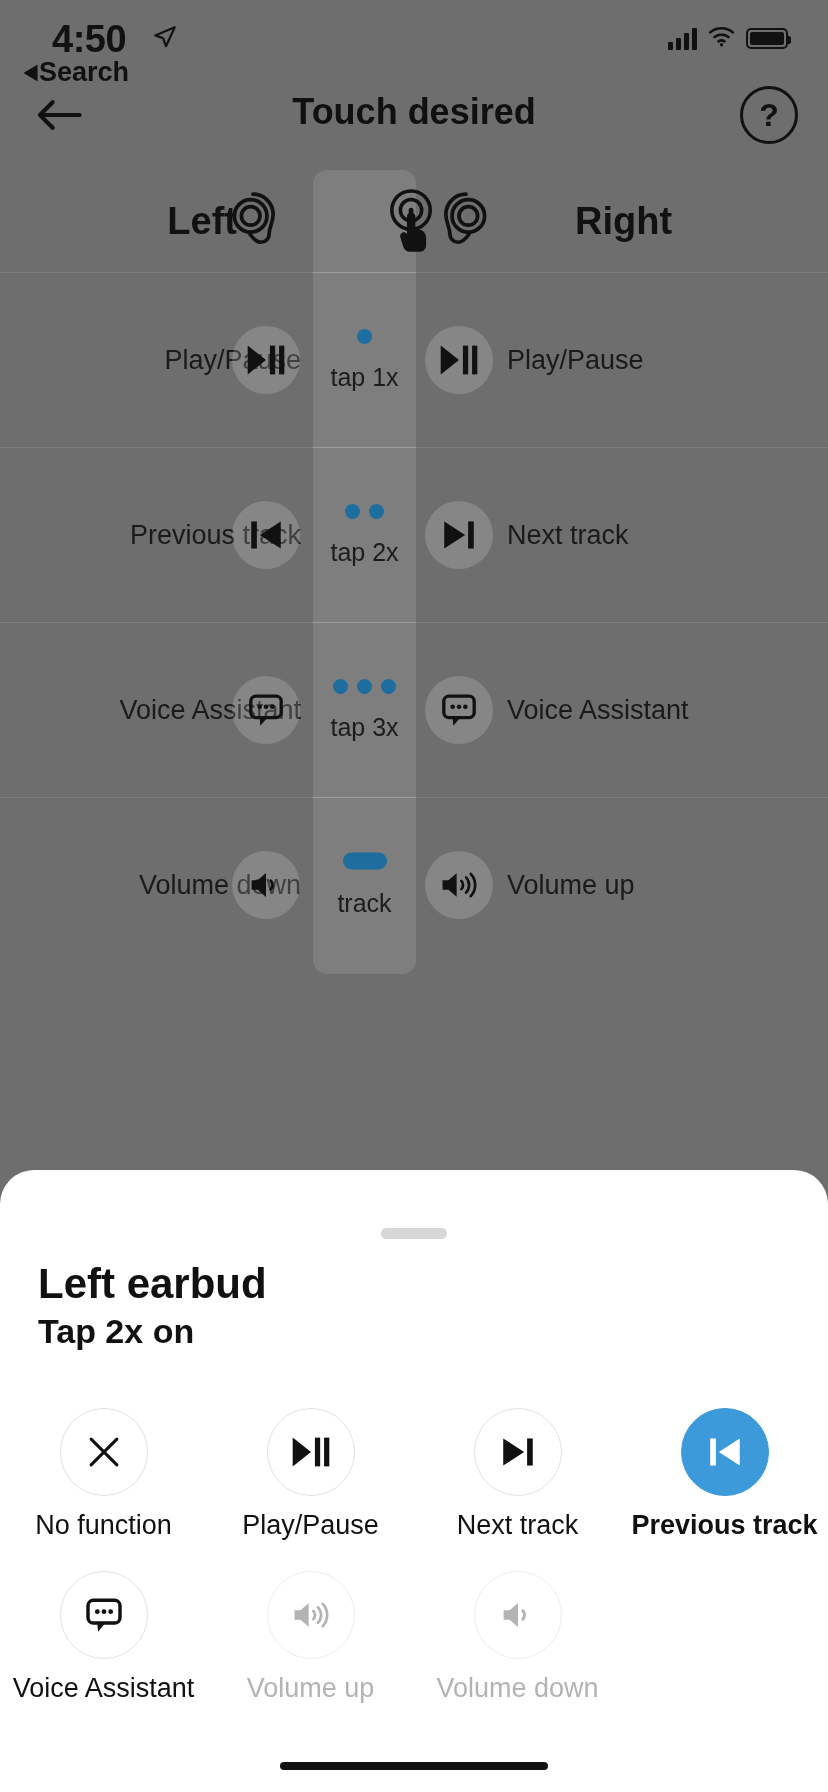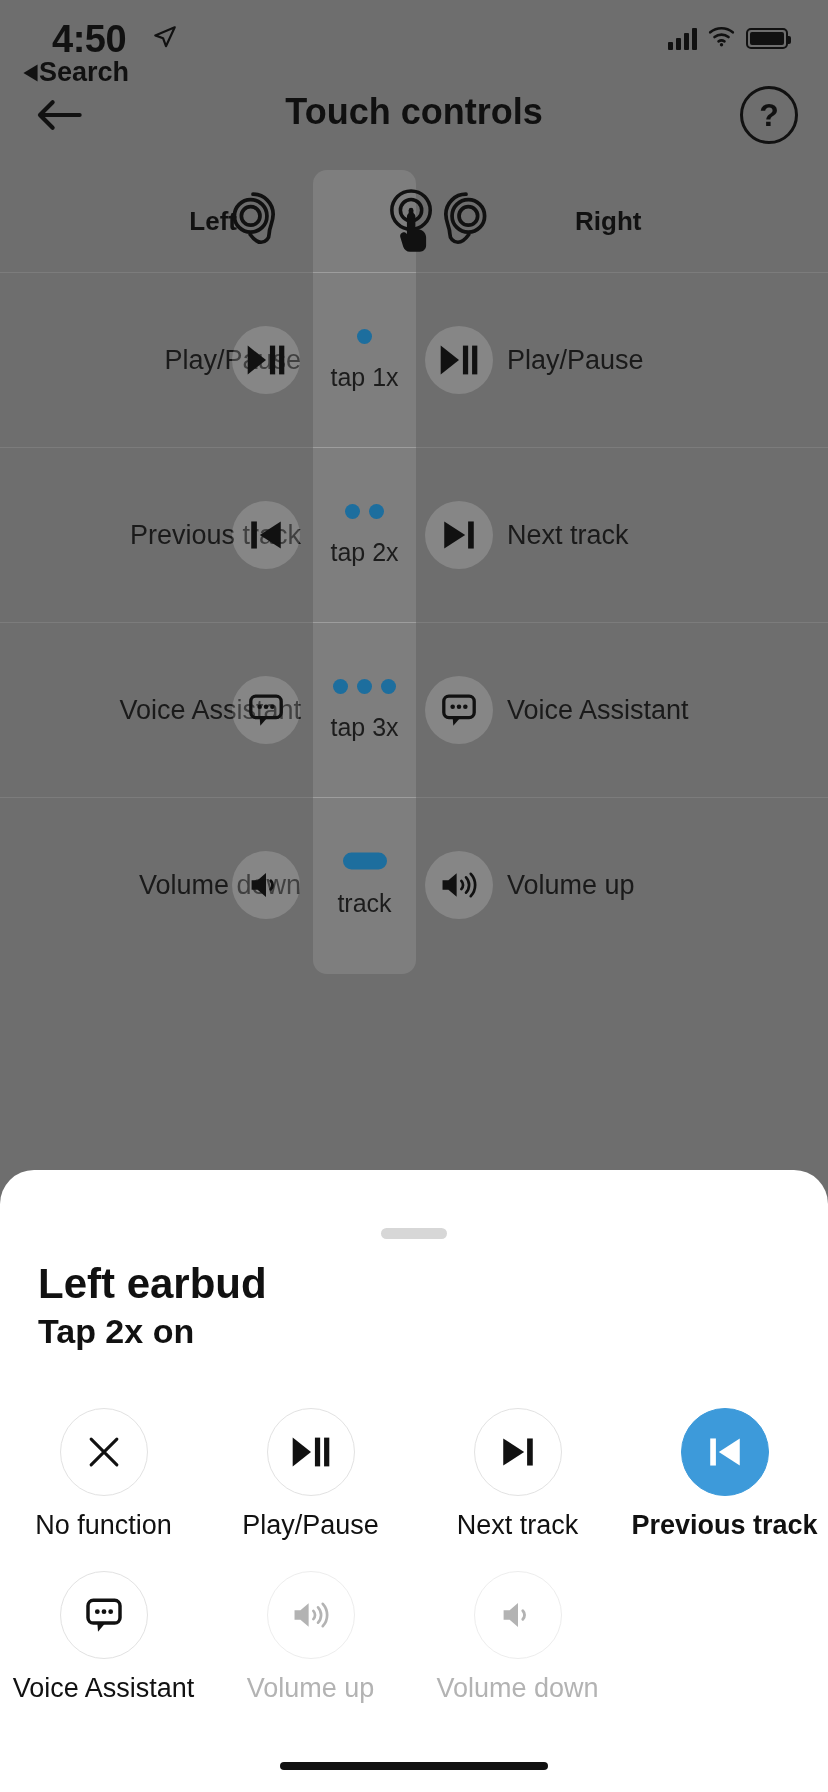--- a/index.html
+++ b/index.html
@@ -112,21 +112,21 @@
     display:flex; flex-direction:column; align-items:center; gap:19px;
   }
   .dots { display:flex; gap:9px; height:16px; align-items:center; }
   .dots b { display:block; width:15px; height:15px; border-radius:50%; background:#1d6e9e; }
   .holdbar { width:44px; height:17px; border-radius:9px; background:#1d6e9e; }
   .captxt { font-size:25px; color:#1c1c1c; }
 
   
   #hdr-left, #hdr-right {
     position:absolute; top:50%; transform:translateY(-50%);
-    font-size:26px; font-weight:700; color:#111;
+    font-size:38px; font-weight:700; color:#111;
   }
   #hdr-left { right:591px; }
   #hdr-right { left:575px;text-align:center; }
   #bud-left  { position:absolute; left:222px; top:50%; transform:translateY(-50%); }
   #bud-right { position:absolute; left:435px; top:50%; transform:translateY(-50%); }
   #touch-ico { position:absolute; left:50%; top:50%; transform:translate(-50%,-50%); }
 
   
   #sheet {
     position:absolute; left:0; bottom:0; width:828px; height:622px;
@@ -219,21 +219,21 @@
       <span>Search</span>
     </div>
   </div>
 
   <div id="navbar">
     <div id="nav-back">
       <svg width="54" height="54" viewBox="0 0 34 34">
         <path d="M30 17H5M13 9l-8 8 8 8" fill="none" stroke="#111" stroke-width="2.6" stroke-linecap="round" stroke-linejoin="round"></path>
       </svg>
     </div>
-    <div id="nav-title">Touch controls</div>
+    <div id="nav-title">Touch desired</div>
     <div id="nav-help">
       <span>?</span>
     </div>
   </div>
 
   <div id="center-col"></div>
   <div class="center-seg-line" style="top:272px"></div>
   <div class="center-seg-line" style="top:447px"></div>
   <div class="center-seg-line" style="top:622px"></div>
   <div class="center-seg-line" style="top:797px"></div>

